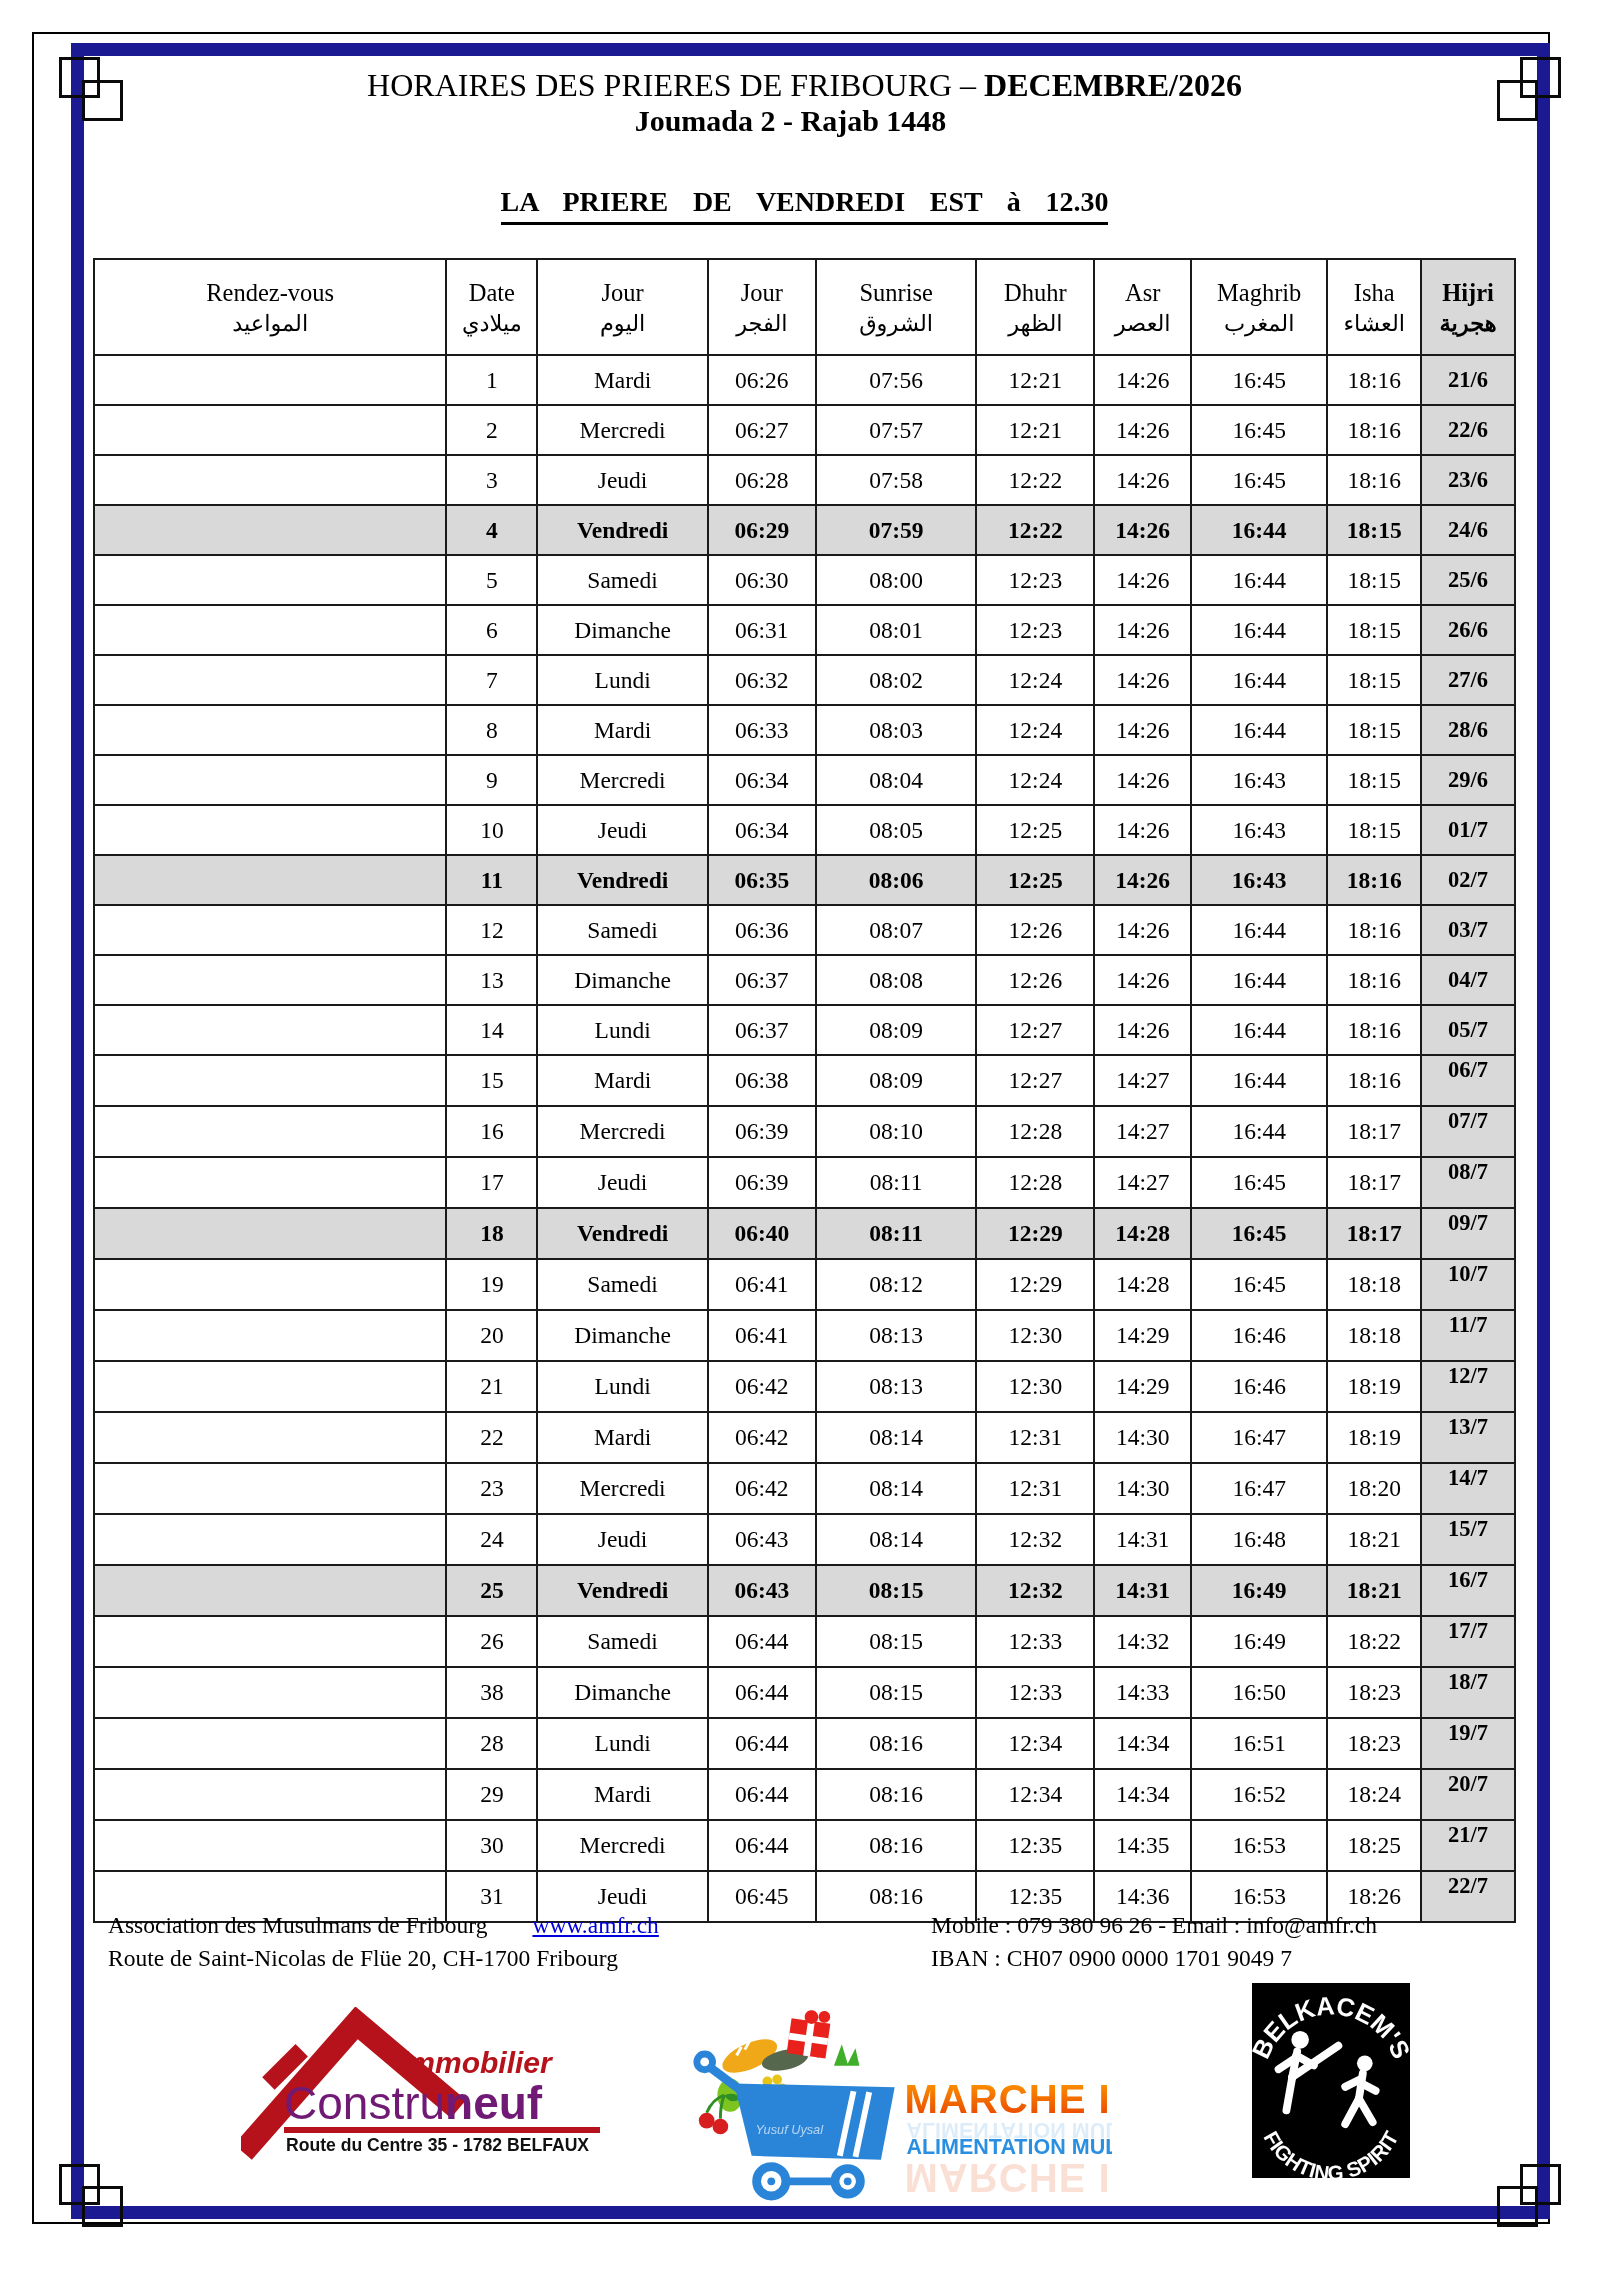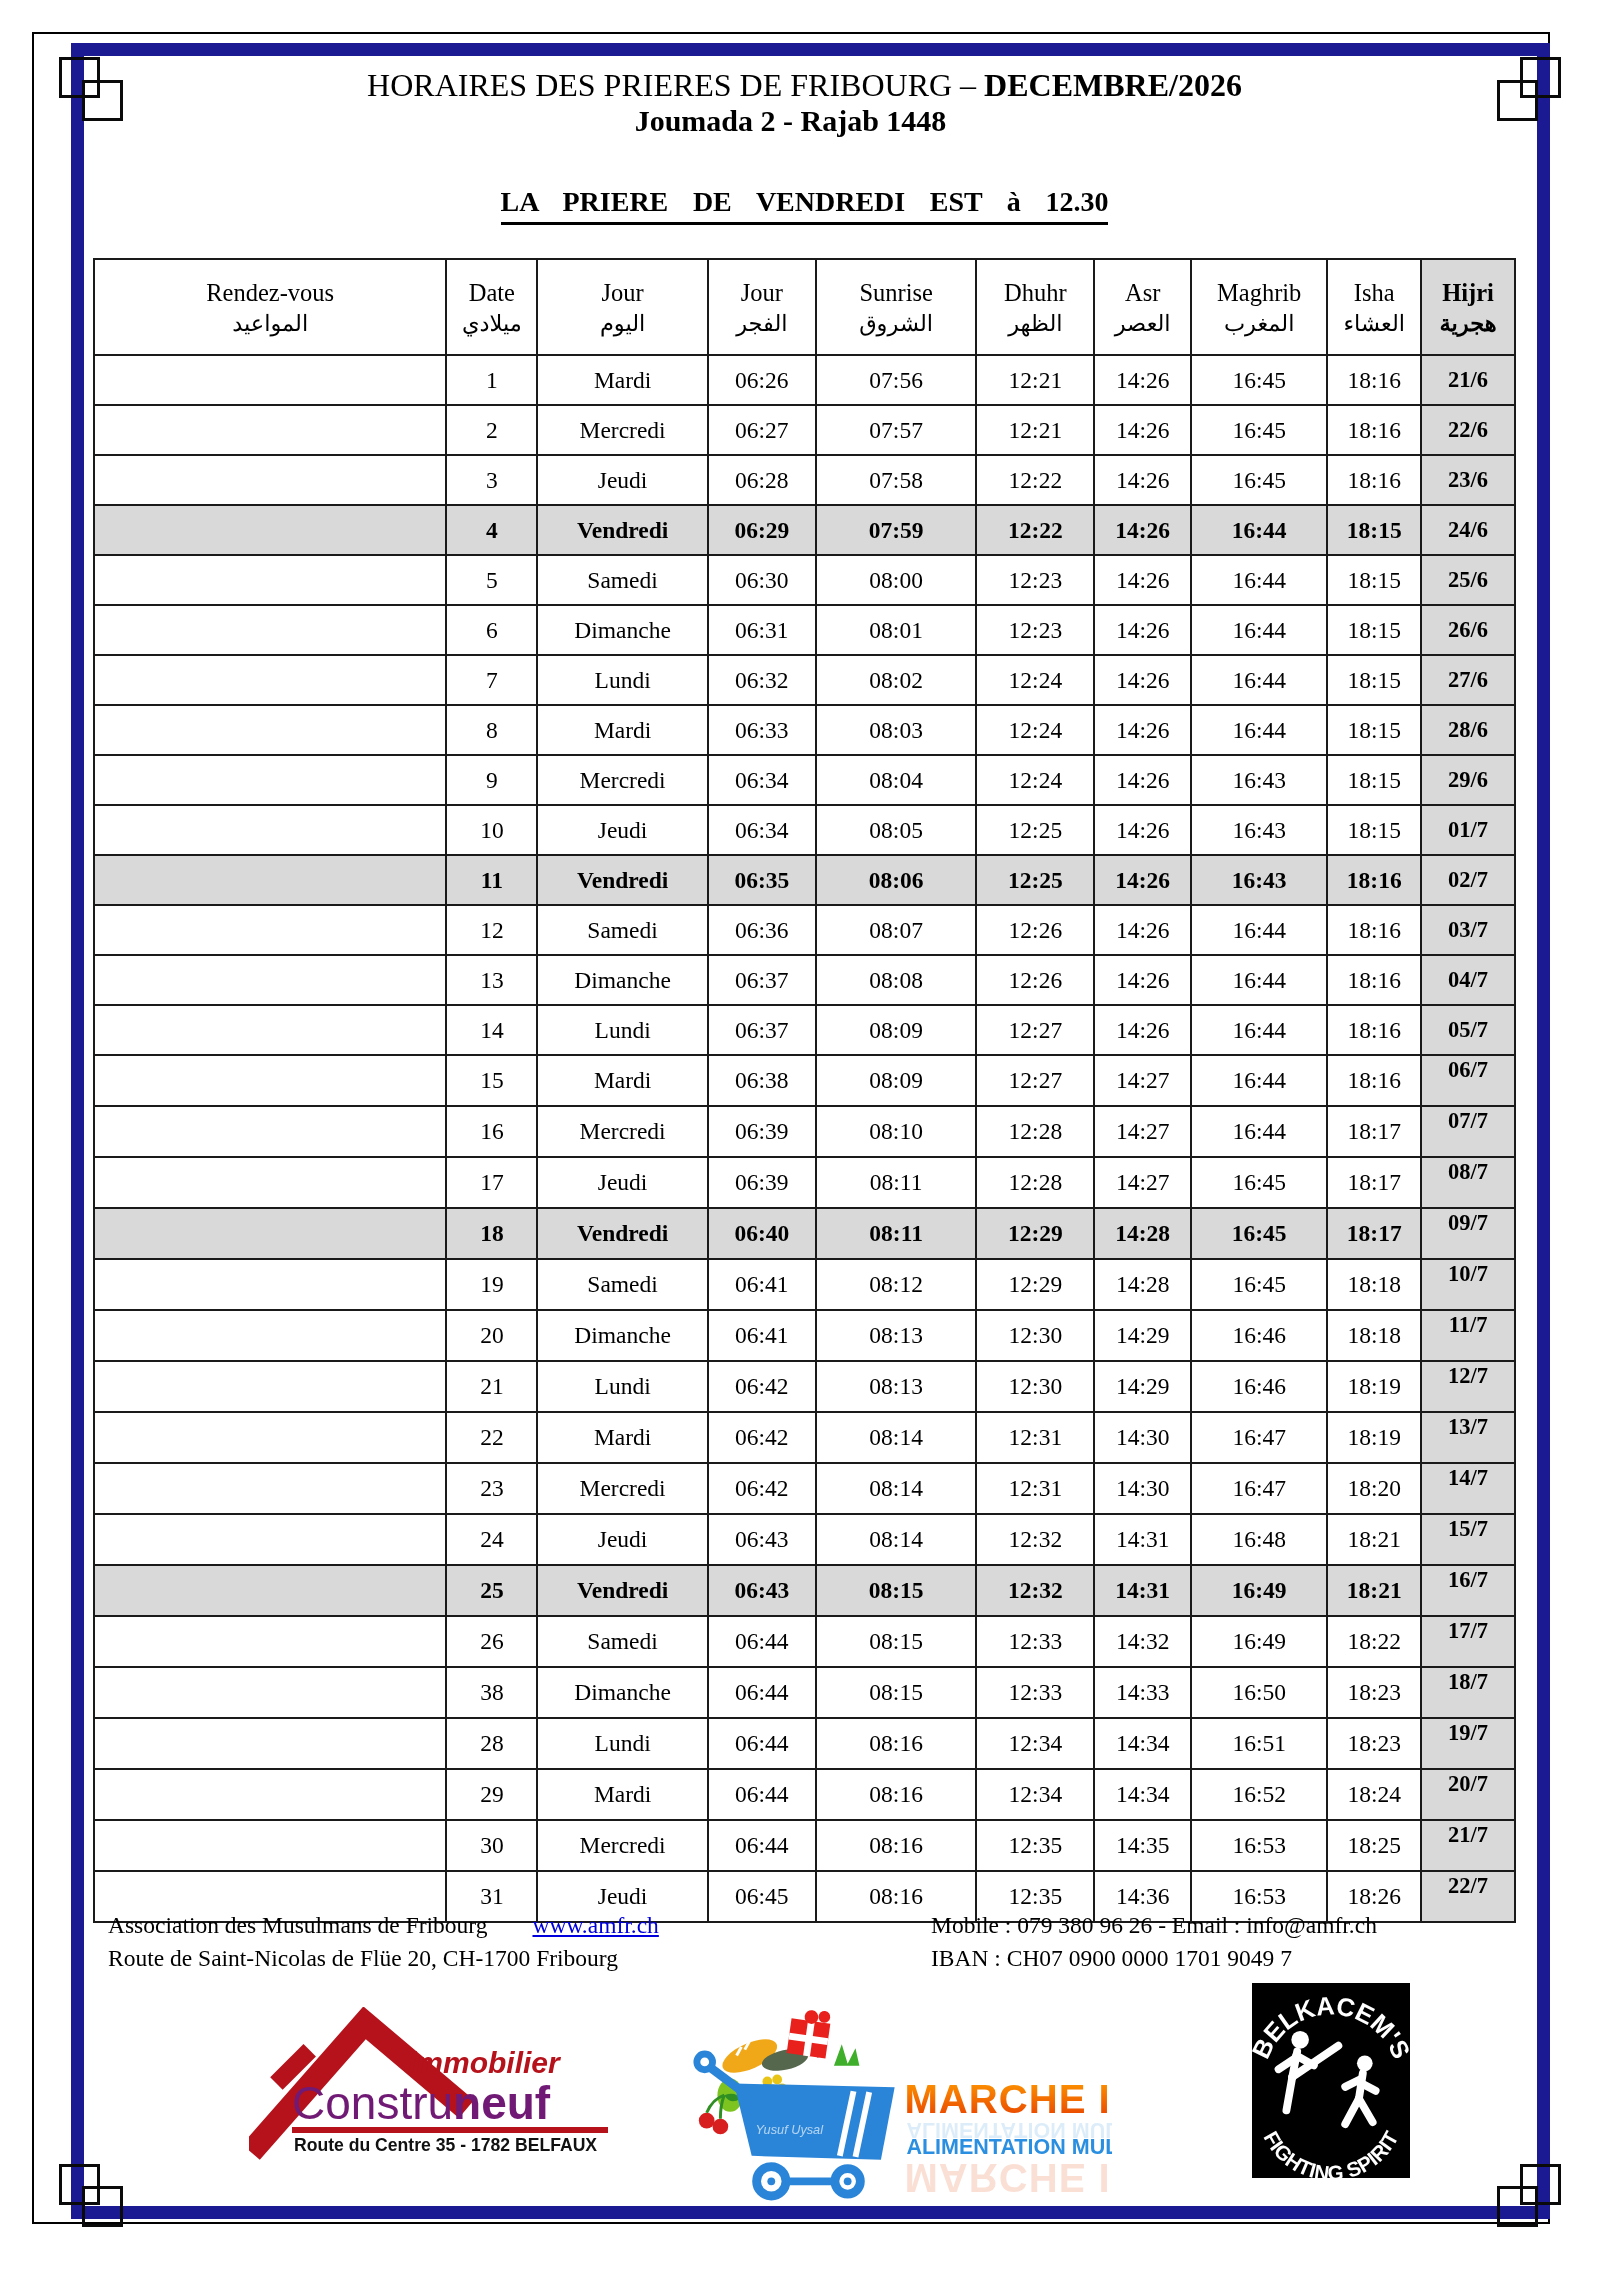--- a/index.html
+++ b/index.html
@@ -41,21 +41,21 @@
   .ptable tbody td:nth-child(3){}
 
   
   .footer{position:absolute;left:108px;top:1909px;width:1411px;font-size:23.5px;}
   .footer .col-left{position:absolute;left:0;top:0;width:745px;}
   .footer .col-right{position:absolute;left:823px;top:0;width:588px;}
   .footer .line{line-height:1.4;white-space:nowrap;}
   .weblink{color:#0000dd;text-decoration:underline;margin-left:45px;}
 
   
-  .logo-construneuf{position:absolute;left:249px;top:2007px;width:382px;height:157px;}
+  .logo-construneuf{position:absolute;left:241px;top:2007px;width:382px;height:157px;}
   .logo-construneuf .tag{position:absolute;left:159px;top:39px;font-family:"Liberation Sans",sans-serif;
       font-style:italic;font-weight:bold;font-size:30px;color:#b5121b;}
   .logo-construneuf .name{position:absolute;left:43px;top:69px;font-family:"Liberation Sans",sans-serif;
       font-size:46px;color:#701a75;letter-spacing:0px;text-align:right;}
   .logo-construneuf .name b{font-weight:bold;}
   .logo-construneuf .rule{position:absolute;left:43px;top:120px;width:316px;height:5.9px;background:#b5121b;}
   .logo-construneuf .addr{position:absolute;left:45px;top:128px;font-family:Liberation Sans, sans-serif;
       font-weight:bold;font-size:17.6px;color:#111;}
   .logo-marche{position:absolute;left:691px;top:2005px;width:421px;height:196px;}
   .logo-belkacem{position:absolute;left:1252px;top:1983px;width:158px;height:195px;background:#000;}

